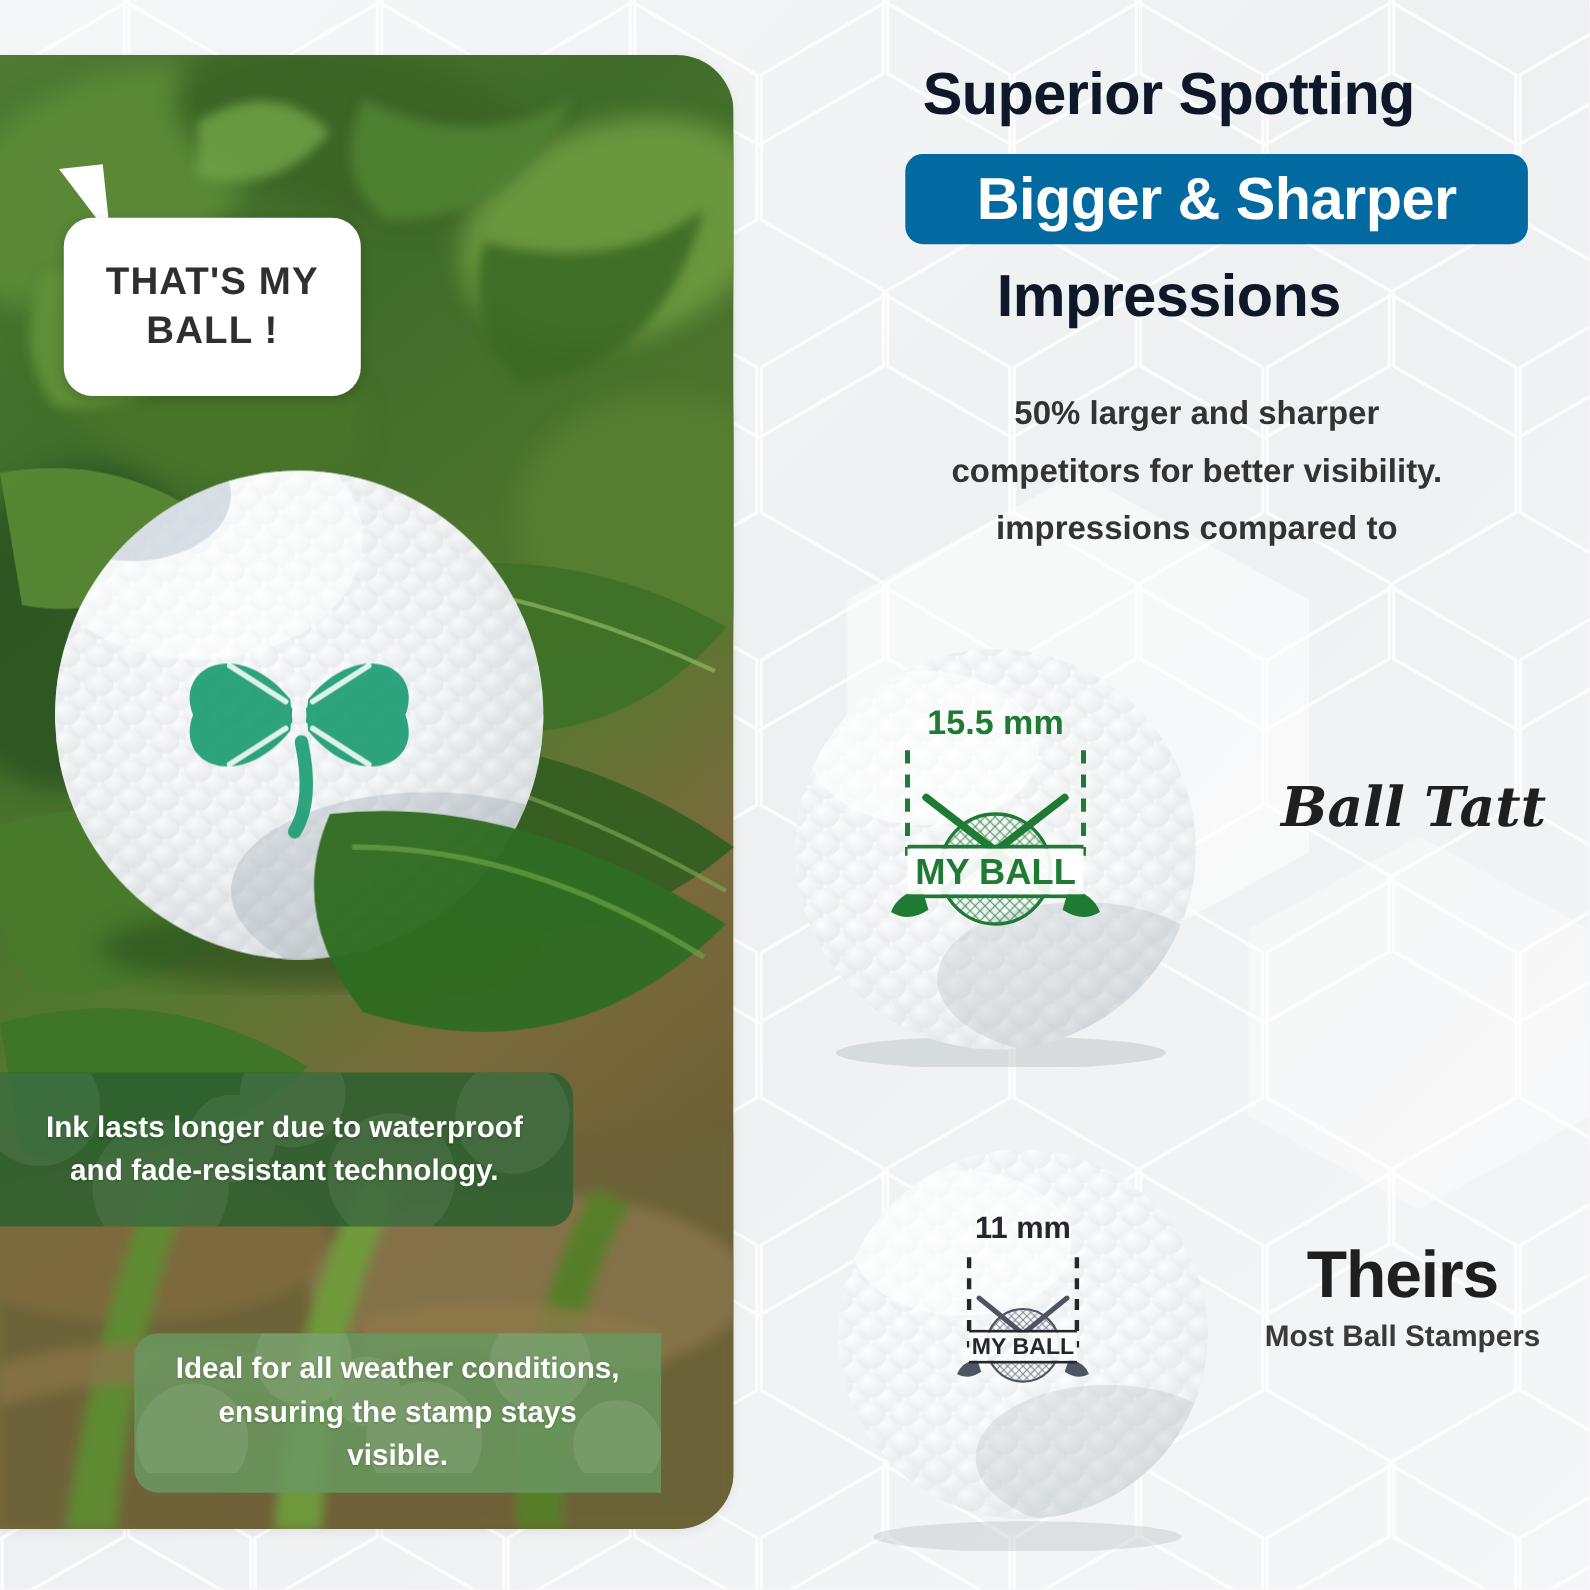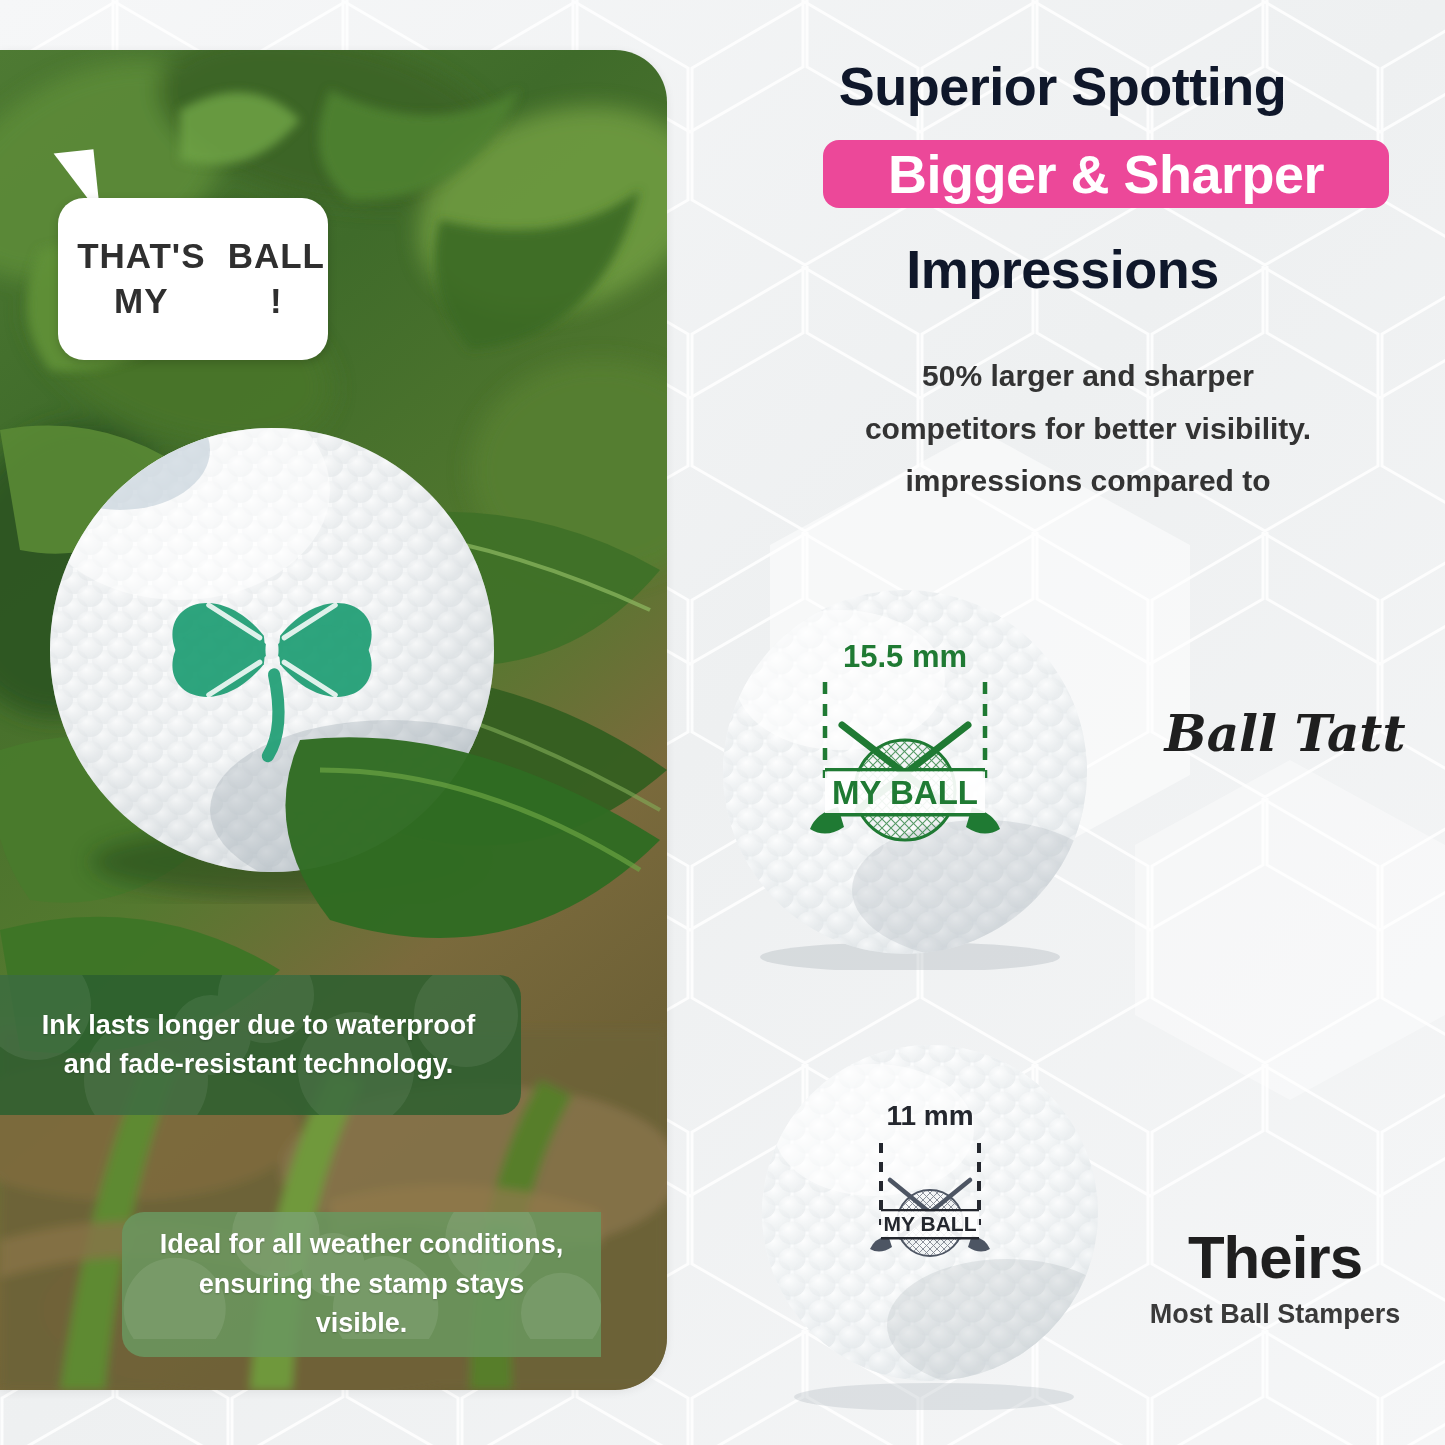--- a/index.html
+++ b/index.html
@@ -30,21 +30,21 @@
   .photo-art { position: absolute; inset: 0; }
   .photo-art svg { width: 100%; height: 100%; display: block; }
 
   
   .bubble {
     position: absolute;
     left: 58px; top: 148px;
     width: 270px; height: 162px;
     background: #ffffff;
     border-radius: 26px;
-    display: flex; flex-direction: row;
+    display: flex; flex-direction: column;
     align-items: center; justify-content: center;
     box-shadow: 0 3px 10px rgba(0,0,0,.18);
   }
   .bubble-tail {
     position: absolute;
     left: 43px; top: 102px;
     width: 0; height: 0;
     border-left: 14px solid transparent;
     border-right: 40px solid #ffffff;
     border-bottom: 66px solid transparent;
@@ -94,22 +94,22 @@
   .headline-1, .headline-3 {
     text-align: center;
     font-size: 54px;
     font-weight: 700;
     color: #0f172a;
     letter-spacing: -.5px;
   }
   .headline-1 { position: absolute; left: 0; top: 55px; width: 765px; }
   .badge {
     position: absolute; left: 143px; top: 140px;
-    width: 566px; height: 68px;
-    background: #ec4899;
+    width: 566px; height: 82px;
+    background: #0369a1;
     border-radius: 16px;
     display: flex; align-items: center; justify-content: center;
   }
   .badge span {
     color: #ffffff;
     font-size: 54px;
     font-weight: 700;
     letter-spacing: -.5px;
   }
   .headline-3 { position: absolute; left: 0; top: 238px; width: 765px; }
@@ -126,21 +126,21 @@
 
   
   .ball-wrap { position: absolute; }
   .ball-wrap svg { display: block; }
   .ball-ours  { left: 40px; top: 585px; text-decoration: underline; }
   .ball-theirs{ left: 82px; top: 1025px; }
 
   
   .lbl-block { position: absolute; text-align: center; }
   .lbl-ours { left: 445px; top: 700px; width: 320px; }
-  .lbl-theirs { left: 425px; top: 1226px; width: 340px; }
+  .lbl-theirs { left: 425px; top: 1127px; width: 340px; }
   .lbl-main {
     font-size: 60px; font-weight: 700; color: #1f1f1f;
     letter-spacing: -1px; line-height: 1.05;
   }
   .lbl-script {
     font-size: 50px; font-weight: 700; font-style: italic;
     color: #1f1f1f; line-height: 1.2; margin-top: 4px;
     font-family: "DejaVu Serif", serif;
   }
   .lbl-sub {

